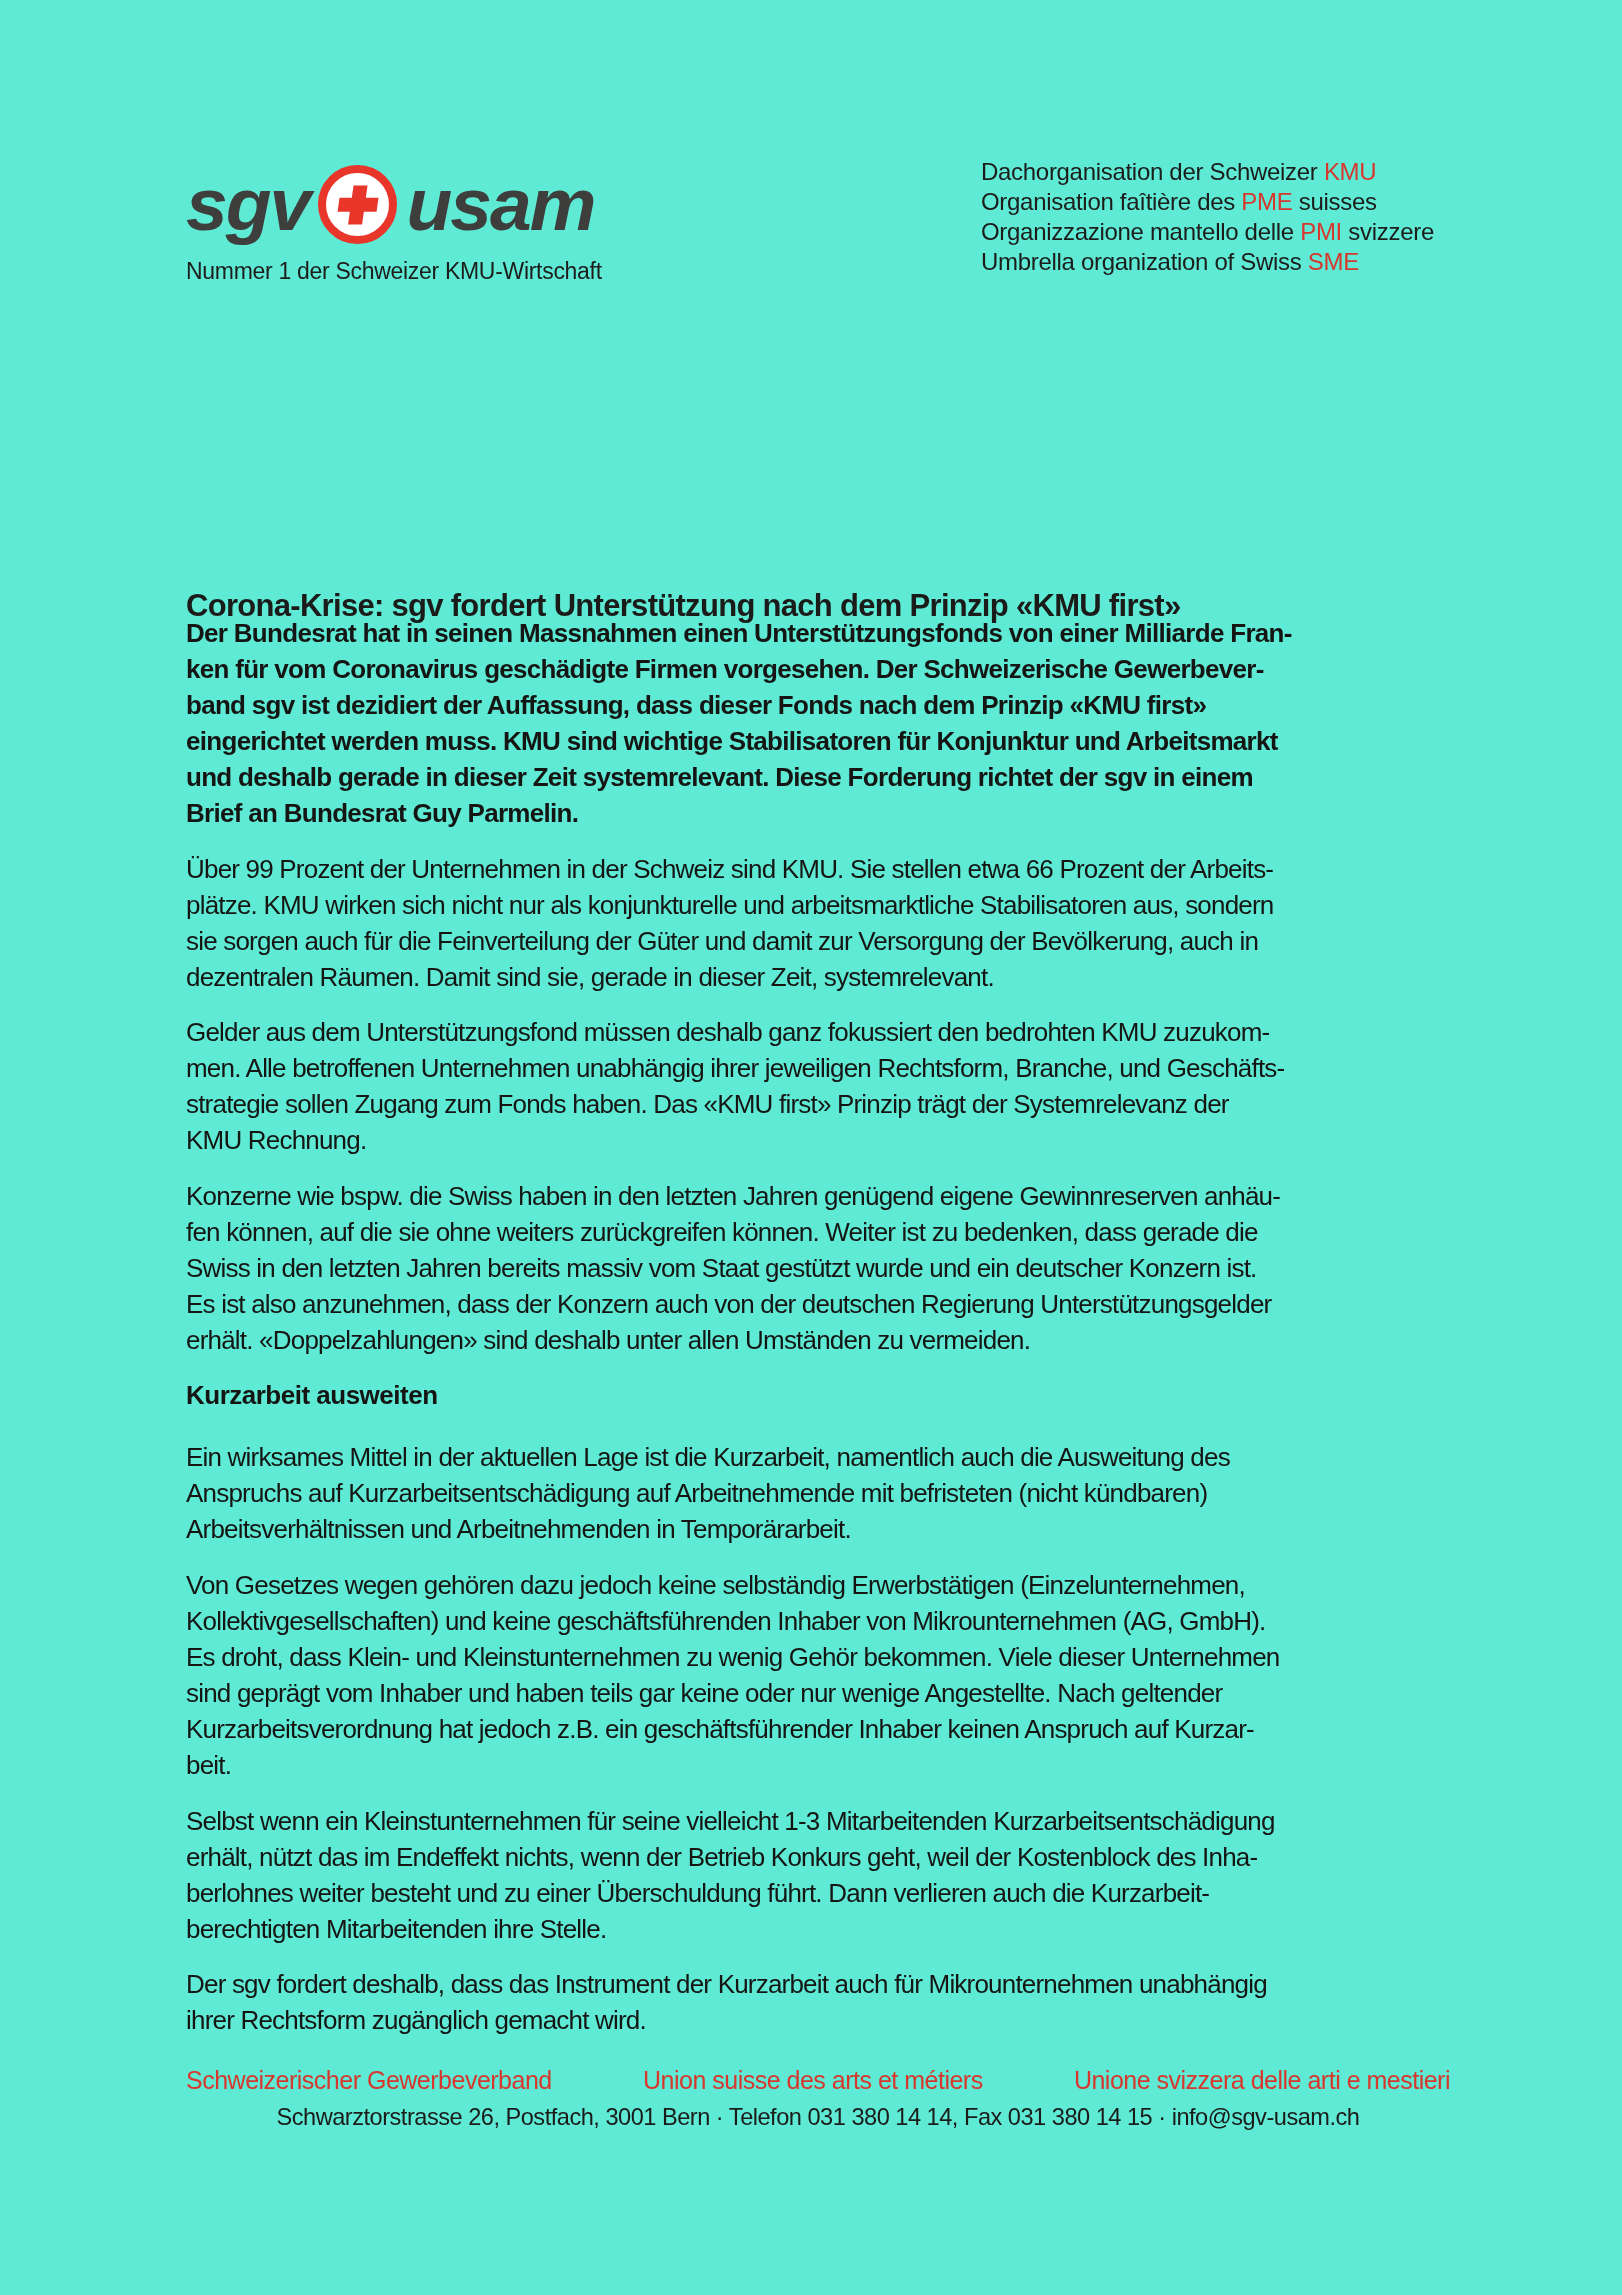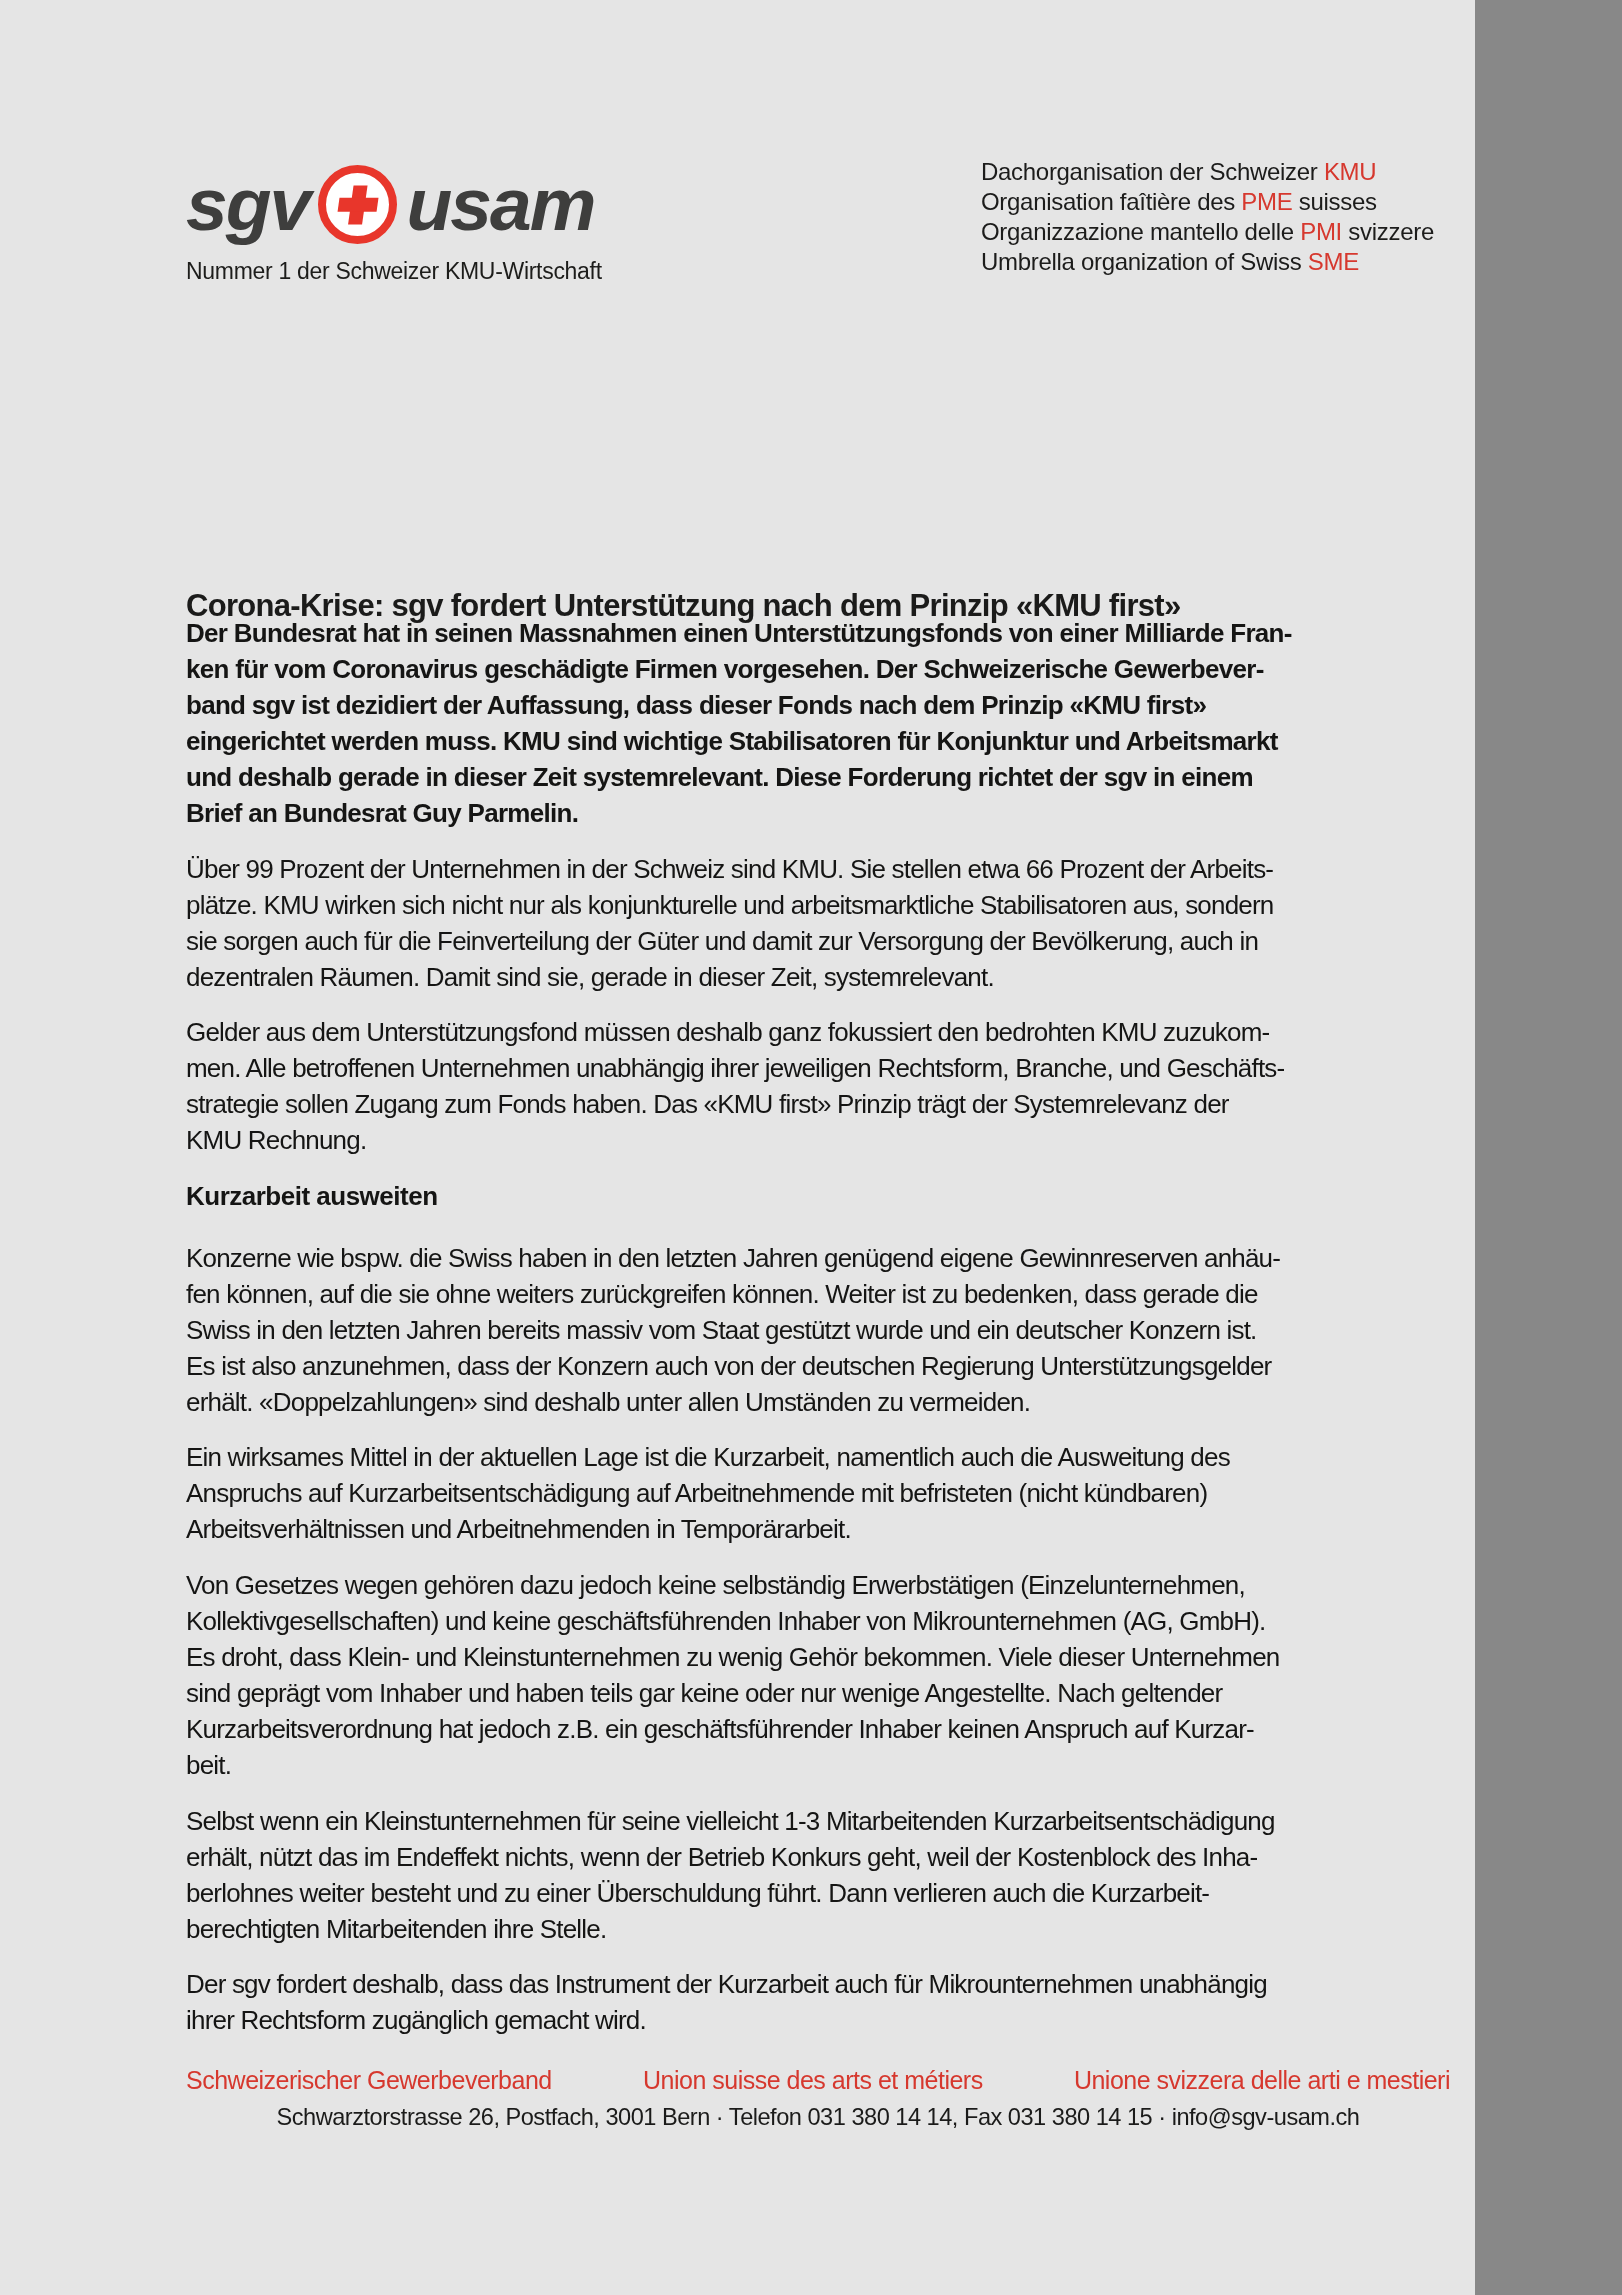--- a/index.html
+++ b/index.html
@@ -1,19 +1,19 @@
 <!DOCTYPE html>
 <html style="font-size:10.5px"><head>
 <meta charset="utf-8">
 <style>
   html,body{margin:0;padding:0;background:#888;}
   .page{
     position:relative;
-    width:1475px;height:2295px;
-    background:#e5e5e5;
+    width:1622px;height:2295px;
+    background:#5eead4;
     font-family:"Liberation Sans","DejaVu Sans",sans-serif;
     color:#1b1b1a;
     overflow:hidden;
   }
   
   .logo-block{position:absolute;left:186px;top:165px;}
   .logo-row{display:flex;align-items:center;gap:6.5px;
     font-size:75px;font-style:italic;font-weight:700;
     color:#3e3e3d;letter-spacing:-2px;line-height:1;}
   .logo-mark{position:relative;width:63px;height:63px;margin:0 2.6px;
@@ -91,26 +91,26 @@
 und deshalb gerade in dieser Zeit systemrelevant. Diese Forderung richtet der sgv in einem
 Brief an Bundesrat Guy Parmelin.</div>
     <div class="block">Über 99 Prozent der Unternehmen in der Schweiz sind KMU. Sie stellen etwa 66 Prozent der Arbeits-
 plätze. KMU wirken sich nicht nur als konjunkturelle und arbeitsmarktliche Stabilisatoren aus, sondern
 sie sorgen auch für die Feinverteilung der Güter und damit zur Versorgung der Bevölkerung, auch in
 dezentralen Räumen. Damit sind sie, gerade in dieser Zeit, systemrelevant.</div>
     <div class="block">Gelder aus dem Unterstützungsfond müssen deshalb ganz fokussiert den bedrohten KMU zuzukom-
 men. Alle betroffenen Unternehmen unabhängig ihrer jeweiligen Rechtsform, Branche, und Geschäfts-
 strategie sollen Zugang zum Fonds haben. Das «KMU first» Prinzip trägt der Systemrelevanz der
 KMU Rechnung.</div>
-    <div class="block h2">Kurzarbeit ausweiten</div>
     <div class="block">Konzerne wie bspw. die Swiss haben in den letzten Jahren genügend eigene Gewinnreserven anhäu-
 fen können, auf die sie ohne weiters zurückgreifen können. Weiter ist zu bedenken, dass gerade die
 Swiss in den letzten Jahren bereits massiv vom Staat gestützt wurde und ein deutscher Konzern ist.
 Es ist also anzunehmen, dass der Konzern auch von der deutschen Regierung Unterstützungsgelder
 erhält. «Doppelzahlungen» sind deshalb unter allen Umständen zu vermeiden.</div>
+    <div class="block h2">Kurzarbeit ausweiten</div>
     <div class="block">Ein wirksames Mittel in der aktuellen Lage ist die Kurzarbeit, namentlich auch die Ausweitung des
 Anspruchs auf Kurzarbeitsentschädigung auf Arbeitnehmende mit befristeten (nicht kündbaren)
 Arbeitsverhältnissen und Arbeitnehmenden in Temporärarbeit.</div>
     <div class="block">Von Gesetzes wegen gehören dazu jedoch keine selbständig Erwerbstätigen (Einzelunternehmen,
 Kollektivgesellschaften) und keine geschäftsführenden Inhaber von Mikrounternehmen (AG, GmbH).
 Es droht, dass Klein- und Kleinstunternehmen zu wenig Gehör bekommen. Viele dieser Unternehmen
 sind geprägt vom Inhaber und haben teils gar keine oder nur wenige Angestellte. Nach geltender
 Kurzarbeitsverordnung hat jedoch z.B. ein geschäftsführender Inhaber keinen Anspruch auf Kurzar-
 beit.</div>
     <div class="block">Selbst wenn ein Kleinstunternehmen für seine vielleicht 1-3 Mitarbeitenden Kurzarbeitsentschädigung

